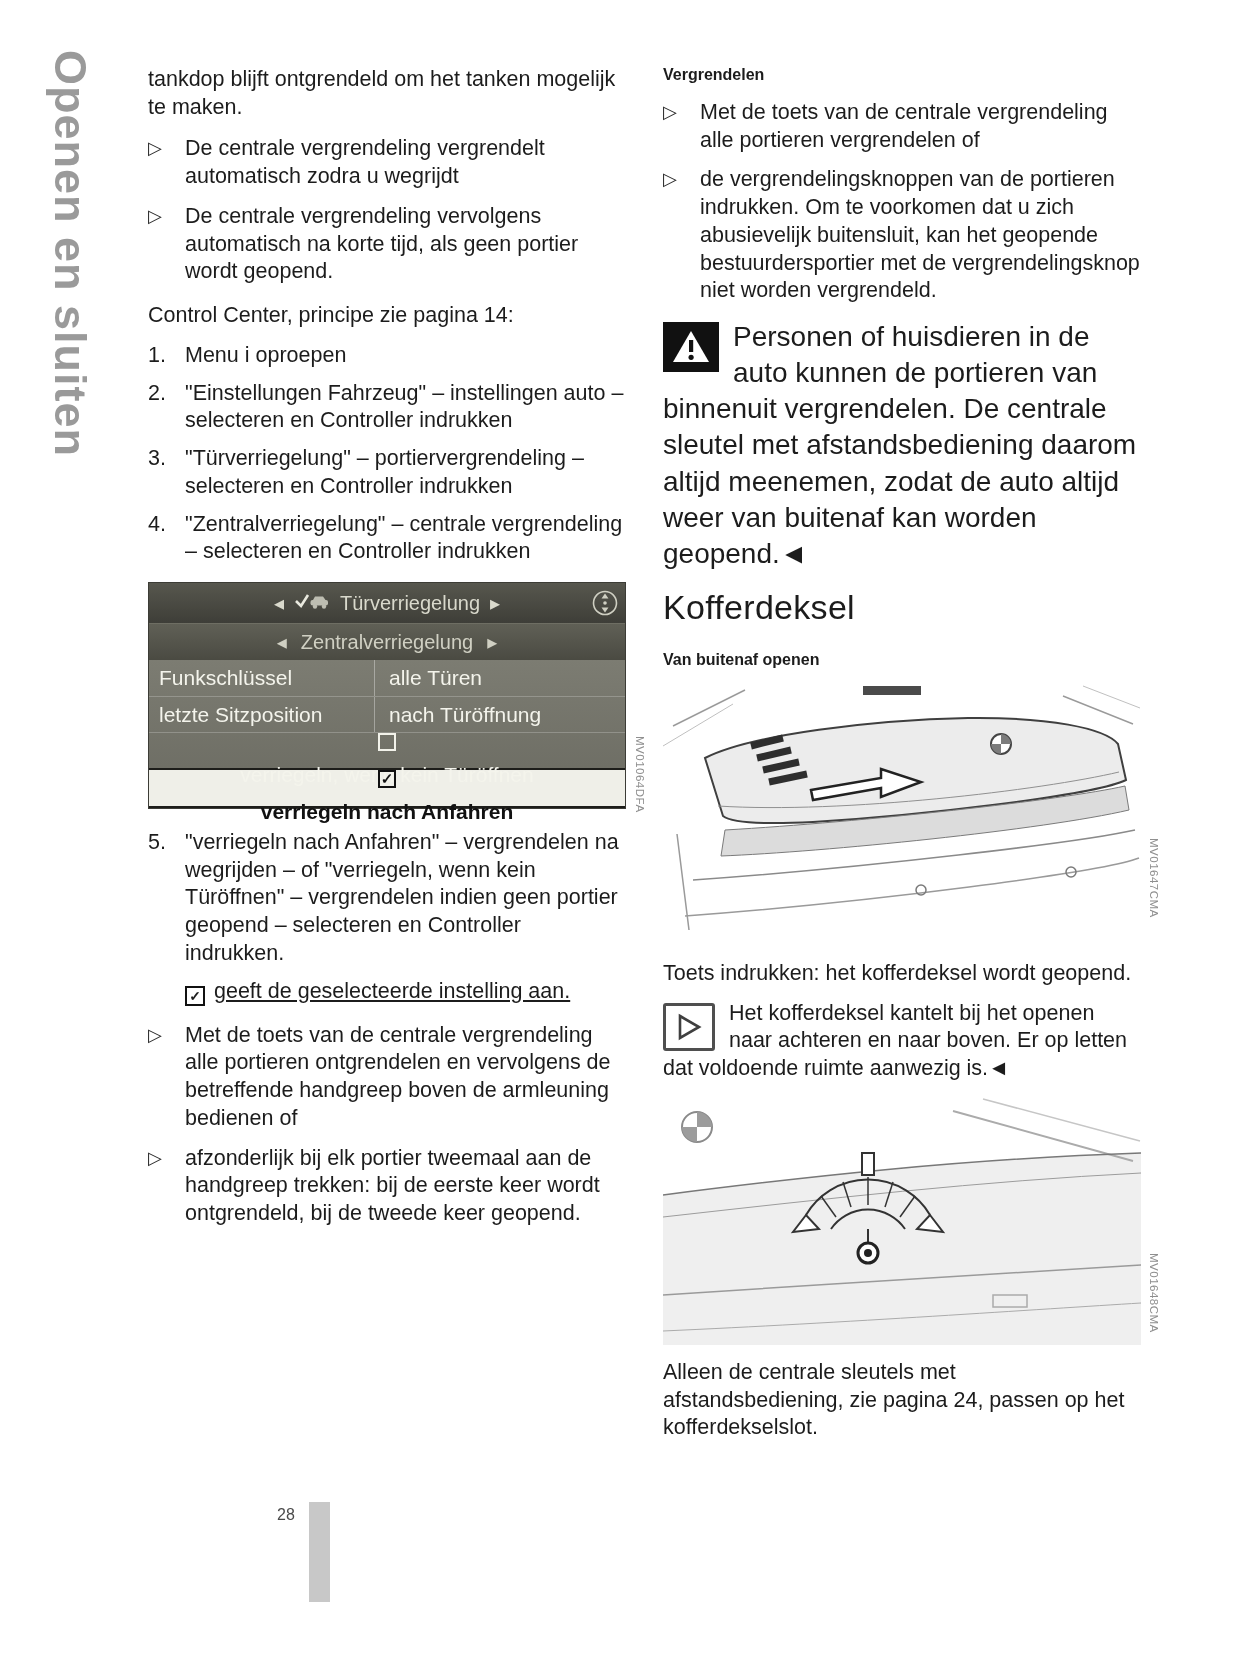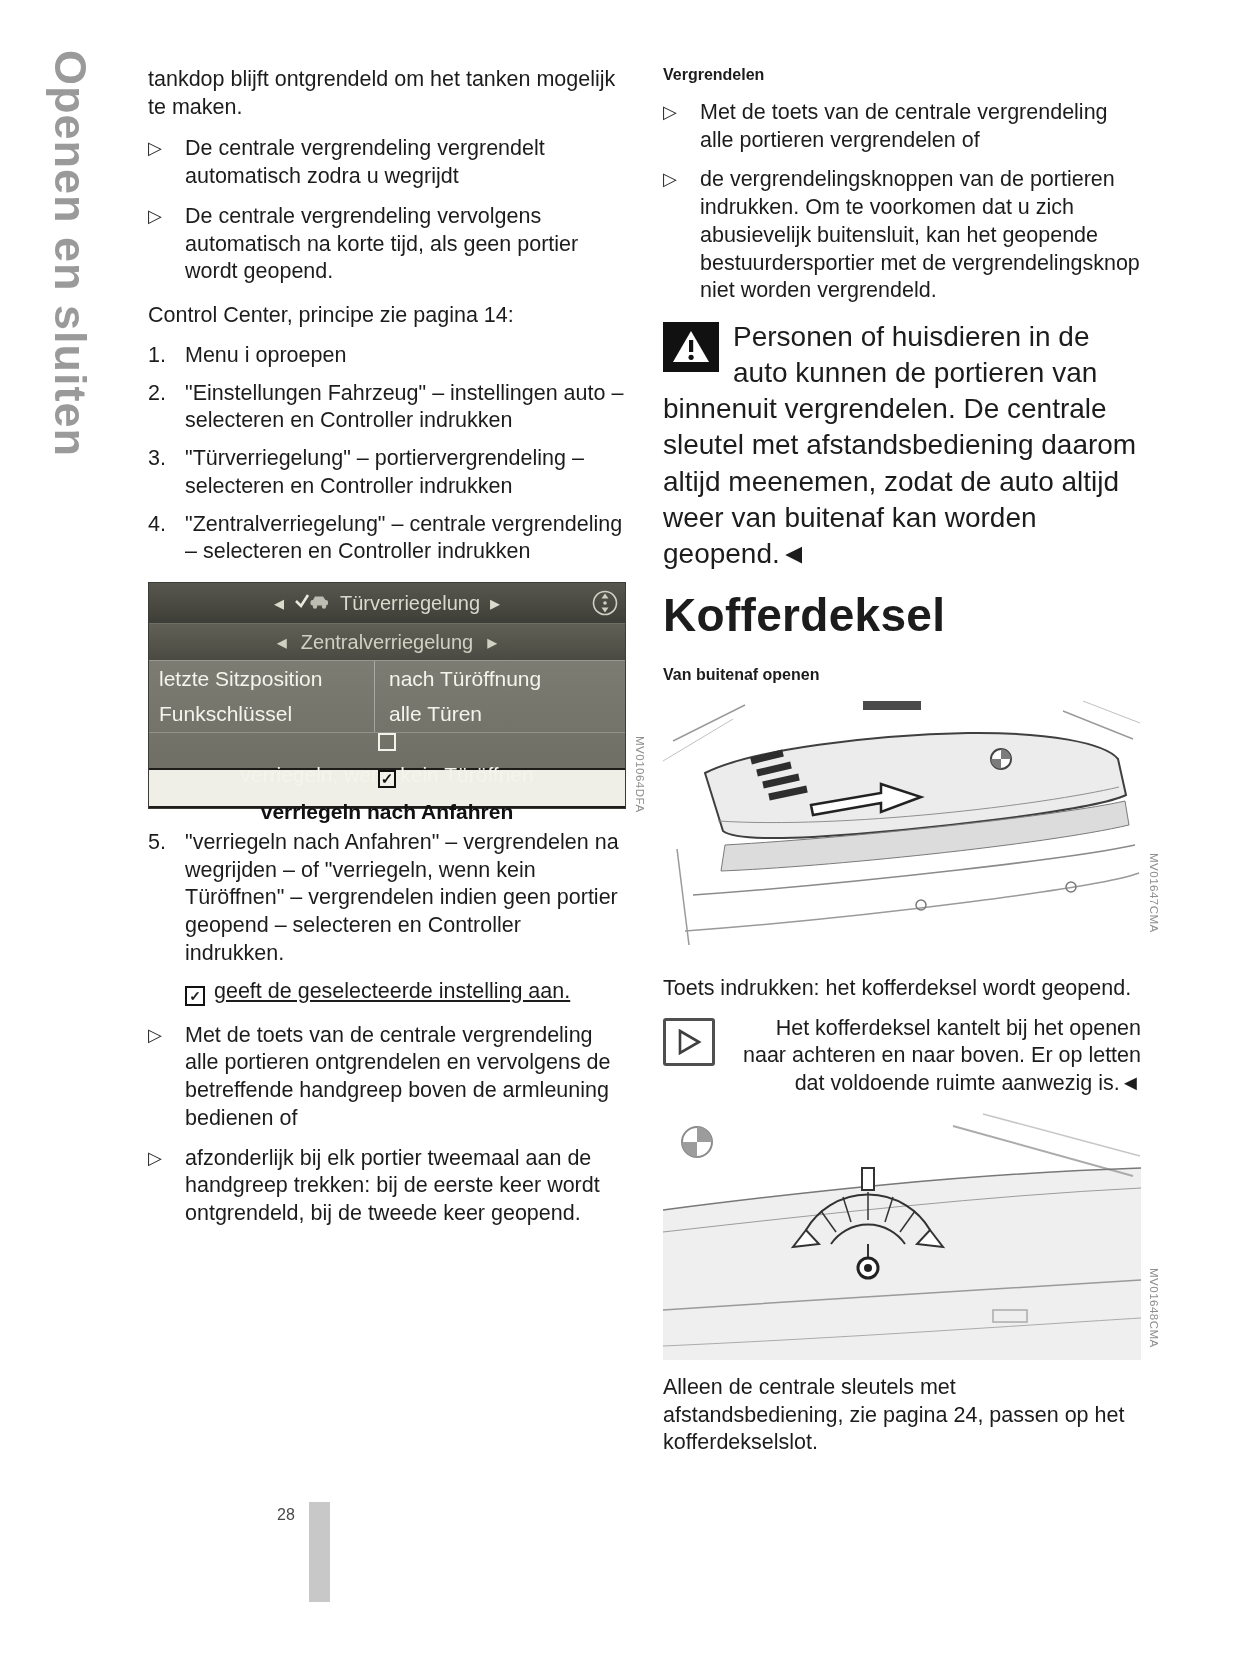--- a/index.html
+++ b/index.html
@@ -17,21 +17,21 @@
   .body { font-size:21.5px; line-height:1.29; }
   .mb10{margin-bottom:10px}.mb12{margin-bottom:12px}.mb14{margin-bottom:14px}.mb16{margin-bottom:16px}
 
   .li { display:flex; font-size:21.5px; line-height:1.29; }
   .li-glyph { flex:0 0 37px; font-size:18px; padding-top:2px; color:#2a2a2a; }
   .li-num { flex:0 0 37px; }
   .li-text { flex:1; }
 
   .h2 { font-size:16px; font-weight:700; margin:26px 0 15px; }
   .h2.first { margin-top:0; }
-  .h1 { font-size:46px; font-weight:700; margin:12px 0 24px; letter-spacing:0.3px; }
+  .h1 { font-size:34px; font-weight:400; margin:12px 0 24px; letter-spacing:0.3px; }
 
   
   .shot-wrap { position:relative; margin:16px 0 20px; }
   .idrive { width:478px; border:1px solid #3c3c36; }
   .id-nav { height:40px; background:linear-gradient(#57574e,#3e3e38); display:flex; align-items:center;
             justify-content:center; gap:10px; position:relative; color:#d9d9cc; font-size:20px; }
   .id-sub { height:37px; background:linear-gradient(#606056,#4a4a42); border-top:1px solid #6e6e63;
             display:flex; align-items:center; justify-content:center; gap:14px; color:#d0d0c3; font-size:20px; }
   .id-body { background:linear-gradient(#7c7c72,#6a6a61); }
   .id-row { display:flex; align-items:center; height:36px; color:#f4f4ec; font-size:21px;
@@ -49,21 +49,21 @@
 
   .vcode { position:absolute; writing-mode:vertical-rl; font-size:11.5px; color:#8f8f8f; letter-spacing:0.5px; }
   .vcode-shot { right:-20px; bottom:-4px; }
   .vcode-fig1 { right:-19px; bottom:28px; }
   .vcode-fig2 { right:-19px; bottom:12px; }
 
   
   .warn { margin:8px 0 16px; font-size:28px; line-height:1.29; }
   .warn-icon { float:left; width:56px; height:50px; background:#111; margin:3px 14px 4px 0;
                display:flex; align-items:center; justify-content:center; }
-  .note { margin:6px 0 14px; font-size:21.5px; line-height:1.29;text-align:right; }
+  .note { margin:6px 0 14px; font-size:21.5px; line-height:1.29; }
   .note-icon { float:left; width:52px; height:48px; border:3px solid #4f4f4f; border-radius:3px;
                margin:3px 14px 4px 0; display:flex; align-items:center; justify-content:center; }
 
   .cbnote-wrap { margin-left:37px; font-size:21.5px; line-height:1.29;text-decoration:underline; }
   .cbnote { display:inline-flex; width:20px; height:20px; border:2.5px solid #111; margin-right:9px;
             vertical-align:-3px; align-items:center; justify-content:center; font-size:14px; font-weight:700; }
 
   .fig { position:relative; margin:4px 0 14px; }
   .fig svg { display:block; }
 
@@ -131,27 +131,27 @@
               <circle cx="13" cy="13" r="1.8" fill="#cfcfc2"></circle>
             </svg>
           </span>
         </div>
         <div class="id-sub">
           <span>◂</span>
           <span>Zentralverriegelung</span>
           <span>▸</span>
         </div>
         <div class="id-body">
+          <div class="id-row" style="border-top:none">
+            <span class="id-cl">Funkschlüssel</span>
+            <span class="id-cr">alle Türen</span>
+          </div>
           <div class="id-row">
             <span class="id-cl">letzte Sitzposition</span>
             <span class="id-cr">nach Türöffnung</span>
-          </div>
-          <div class="id-row" style="border-top:none">
-            <span class="id-cl">Funkschlüssel</span>
-            <span class="id-cr">alle Türen</span>
           </div>
           <div class="id-row id-opt">
             <span class="cb"></span>
             <span>verriegeln, wenn kein Türöffnen</span>
           </div>
           <div class="id-row id-opt id-sel">
             <span class="cb cbk">✓</span>
             <span>verriegeln nach Anfahren</span>
           </div>
         </div>

